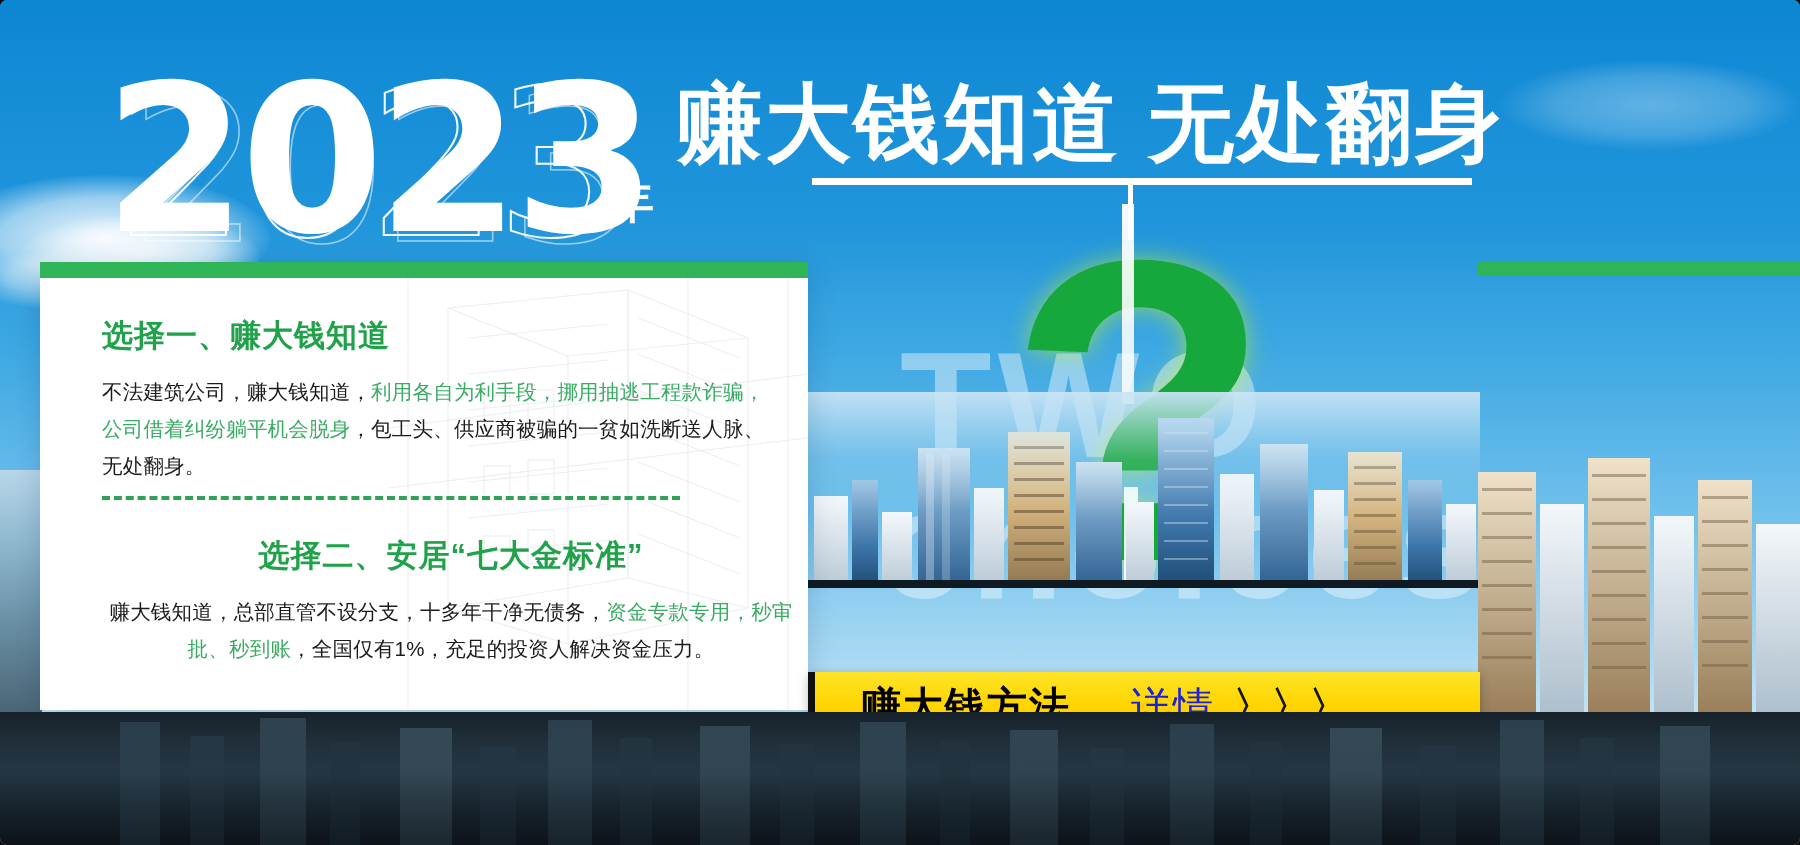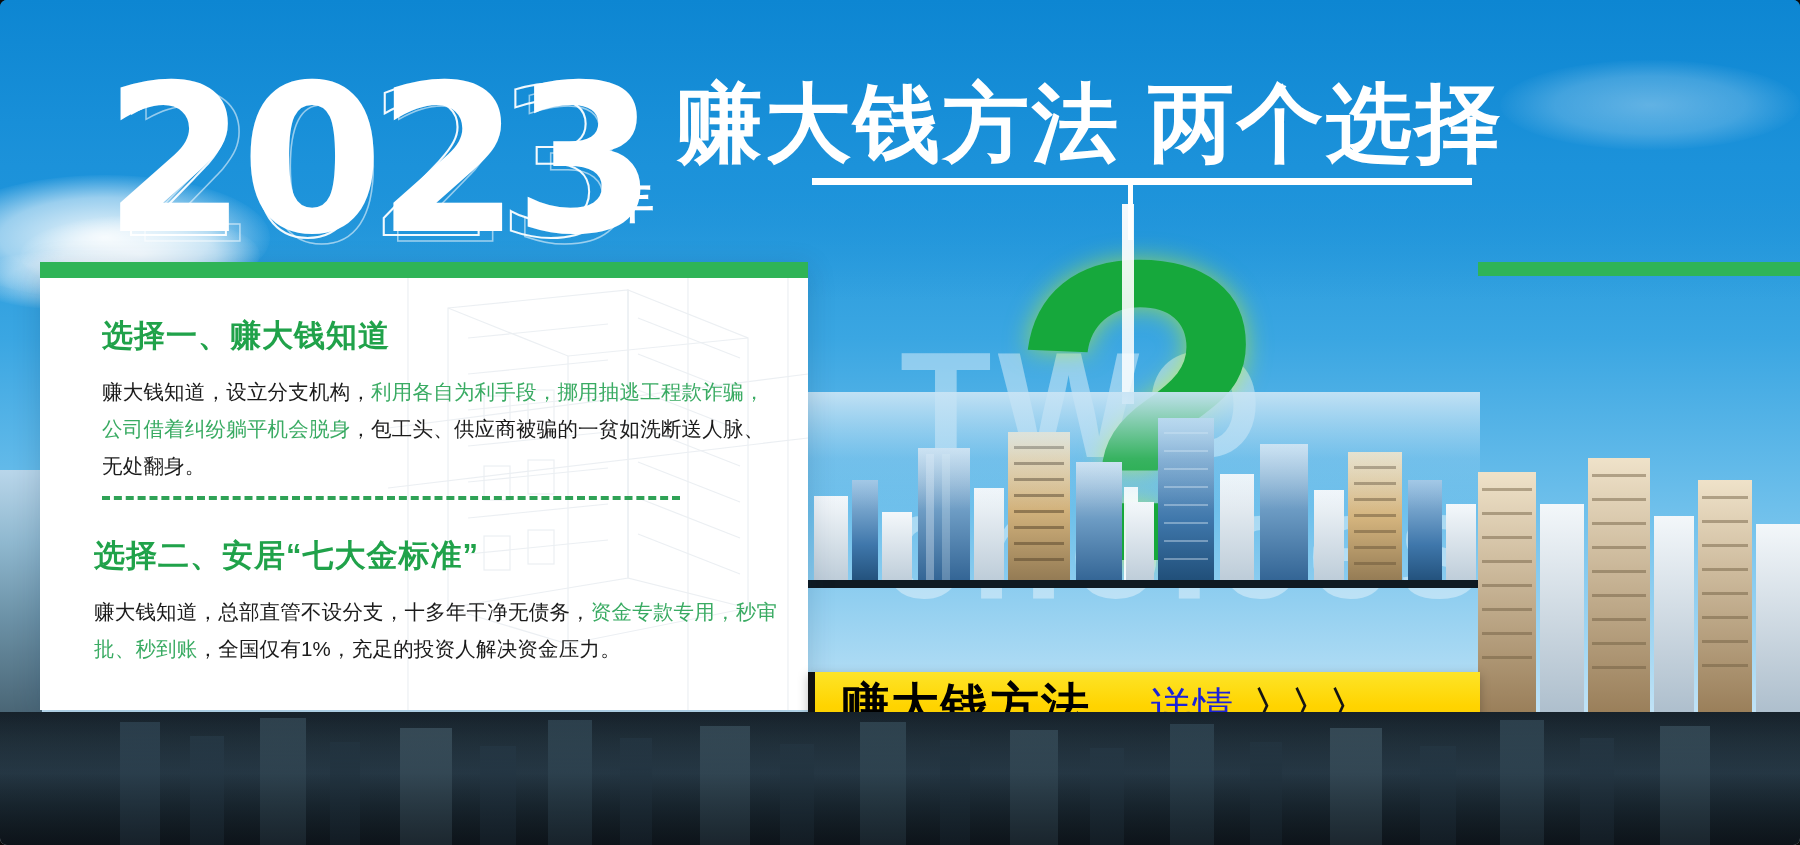--- a/index.html
+++ b/index.html
@@ -149,33 +149,33 @@
     font-size:20.5px; line-height:37px; color:#1b1b1b;
     letter-spacing:.2px;
   }
   .sec-body .hl { color:#3aab63; }
 
   .divider {
     position:absolute; left:62px; top:234px; width:578px; height:0;
     border-top:4px dashed #2fa256;
   }
 
-  .sec2 { position:absolute; left:54px; top:274px; width:690px; }
+  .sec2 { position:absolute; left:66px; top:274px; width:690px;text-align:center; }
 
   
   .cta {
     position:absolute; left:808px; top:672px; width:672px; height:68px;
     background:linear-gradient(180deg,#fde428 0%,#ffd400 50%,#f5c800 100%);
     border-left:7px solid #111;
     display:flex; align-items:center;
     box-shadow:0 3px 10px rgba(0,0,0,.25);
   }
   .cta-main {
-    margin-left:26px;
-    font-size:48px; font-weight:700; color:#000; letter-spacing:2px;
+    margin-left:46px;
+    font-size:40px; font-weight:700; color:#000; letter-spacing:2px;
   }
   .cta-link {
     margin-left:60px;
     font-size:40px; font-weight:400; color:#1b22d8; letter-spacing:2px;
   }
   .cta-arrows {
     margin-left:18px; font-size:40px; font-weight:700; color:#141414;
     letter-spacing:-2px;
   }
 
@@ -207,21 +207,21 @@
   <div class="cloud c3"></div>
   <div class="cloud c4"></div>
 
   <div class="year-wrap">
     <div class="year-ghost2">2023</div>
     <div class="year-ghost">2023</div>
     <div class="year-txt">2023</div>
   </div>
   <div class="year-suffix">年</div>
 
-  <div class="headline">赚大钱方法 两个选择</div>
+  <div class="headline">赚大钱知道 无处翻身</div>
   <div class="rule"></div>
   <div class="rule-tick"></div>
 
   <div class="wm two">TWO</div>
   <div class="wm choices">choices</div>
 
   <div class="qmark">?</div>
   <div class="qmark-slot"></div>
   <div class="qmark-slot2"></div>
 
@@ -384,21 +384,21 @@
           <path d="M0 210 L420 160"></path>
         <path d="M20 0 L20 432"></path>
           <path d="M300 0 L300 432"></path>
           <path d="M400 0 L400 432"></path>
       </g>
     </svg>
 
     <div class="card-inner">
       <div class="sec-title">选择一、赚大钱知道</div>
       <div class="sec-body">
-        <span>赚大钱知道，设立分支机构，</span><span class="hl">利用各自为利手段，挪用抽逃工程款诈骗，公司借着纠纷躺平机会脱身</span><span>，包工头、供应商被骗的一贫如洗断送人脉、无处翻身。</span>
+        <span>不法建筑公司，赚大钱知道，</span><span class="hl">利用各自为利手段，挪用抽逃工程款诈骗，公司借着纠纷躺平机会脱身</span><span>，包工头、供应商被骗的一贫如洗断送人脉、无处翻身。</span>
       </div>
     </div>
 
     <div class="divider"></div>
 
     <div class="sec2">
       <div class="sec-title">选择二、安居“七大金标准”</div>
       <div class="sec-body">
         <span>赚大钱知道，总部直管不设分支，十多年干净无债务，</span><span class="hl">资金专款专用，秒审批、秒到账</span><span>，全国仅有1%，充足的投资人解决资金压力。</span>
       </div>

